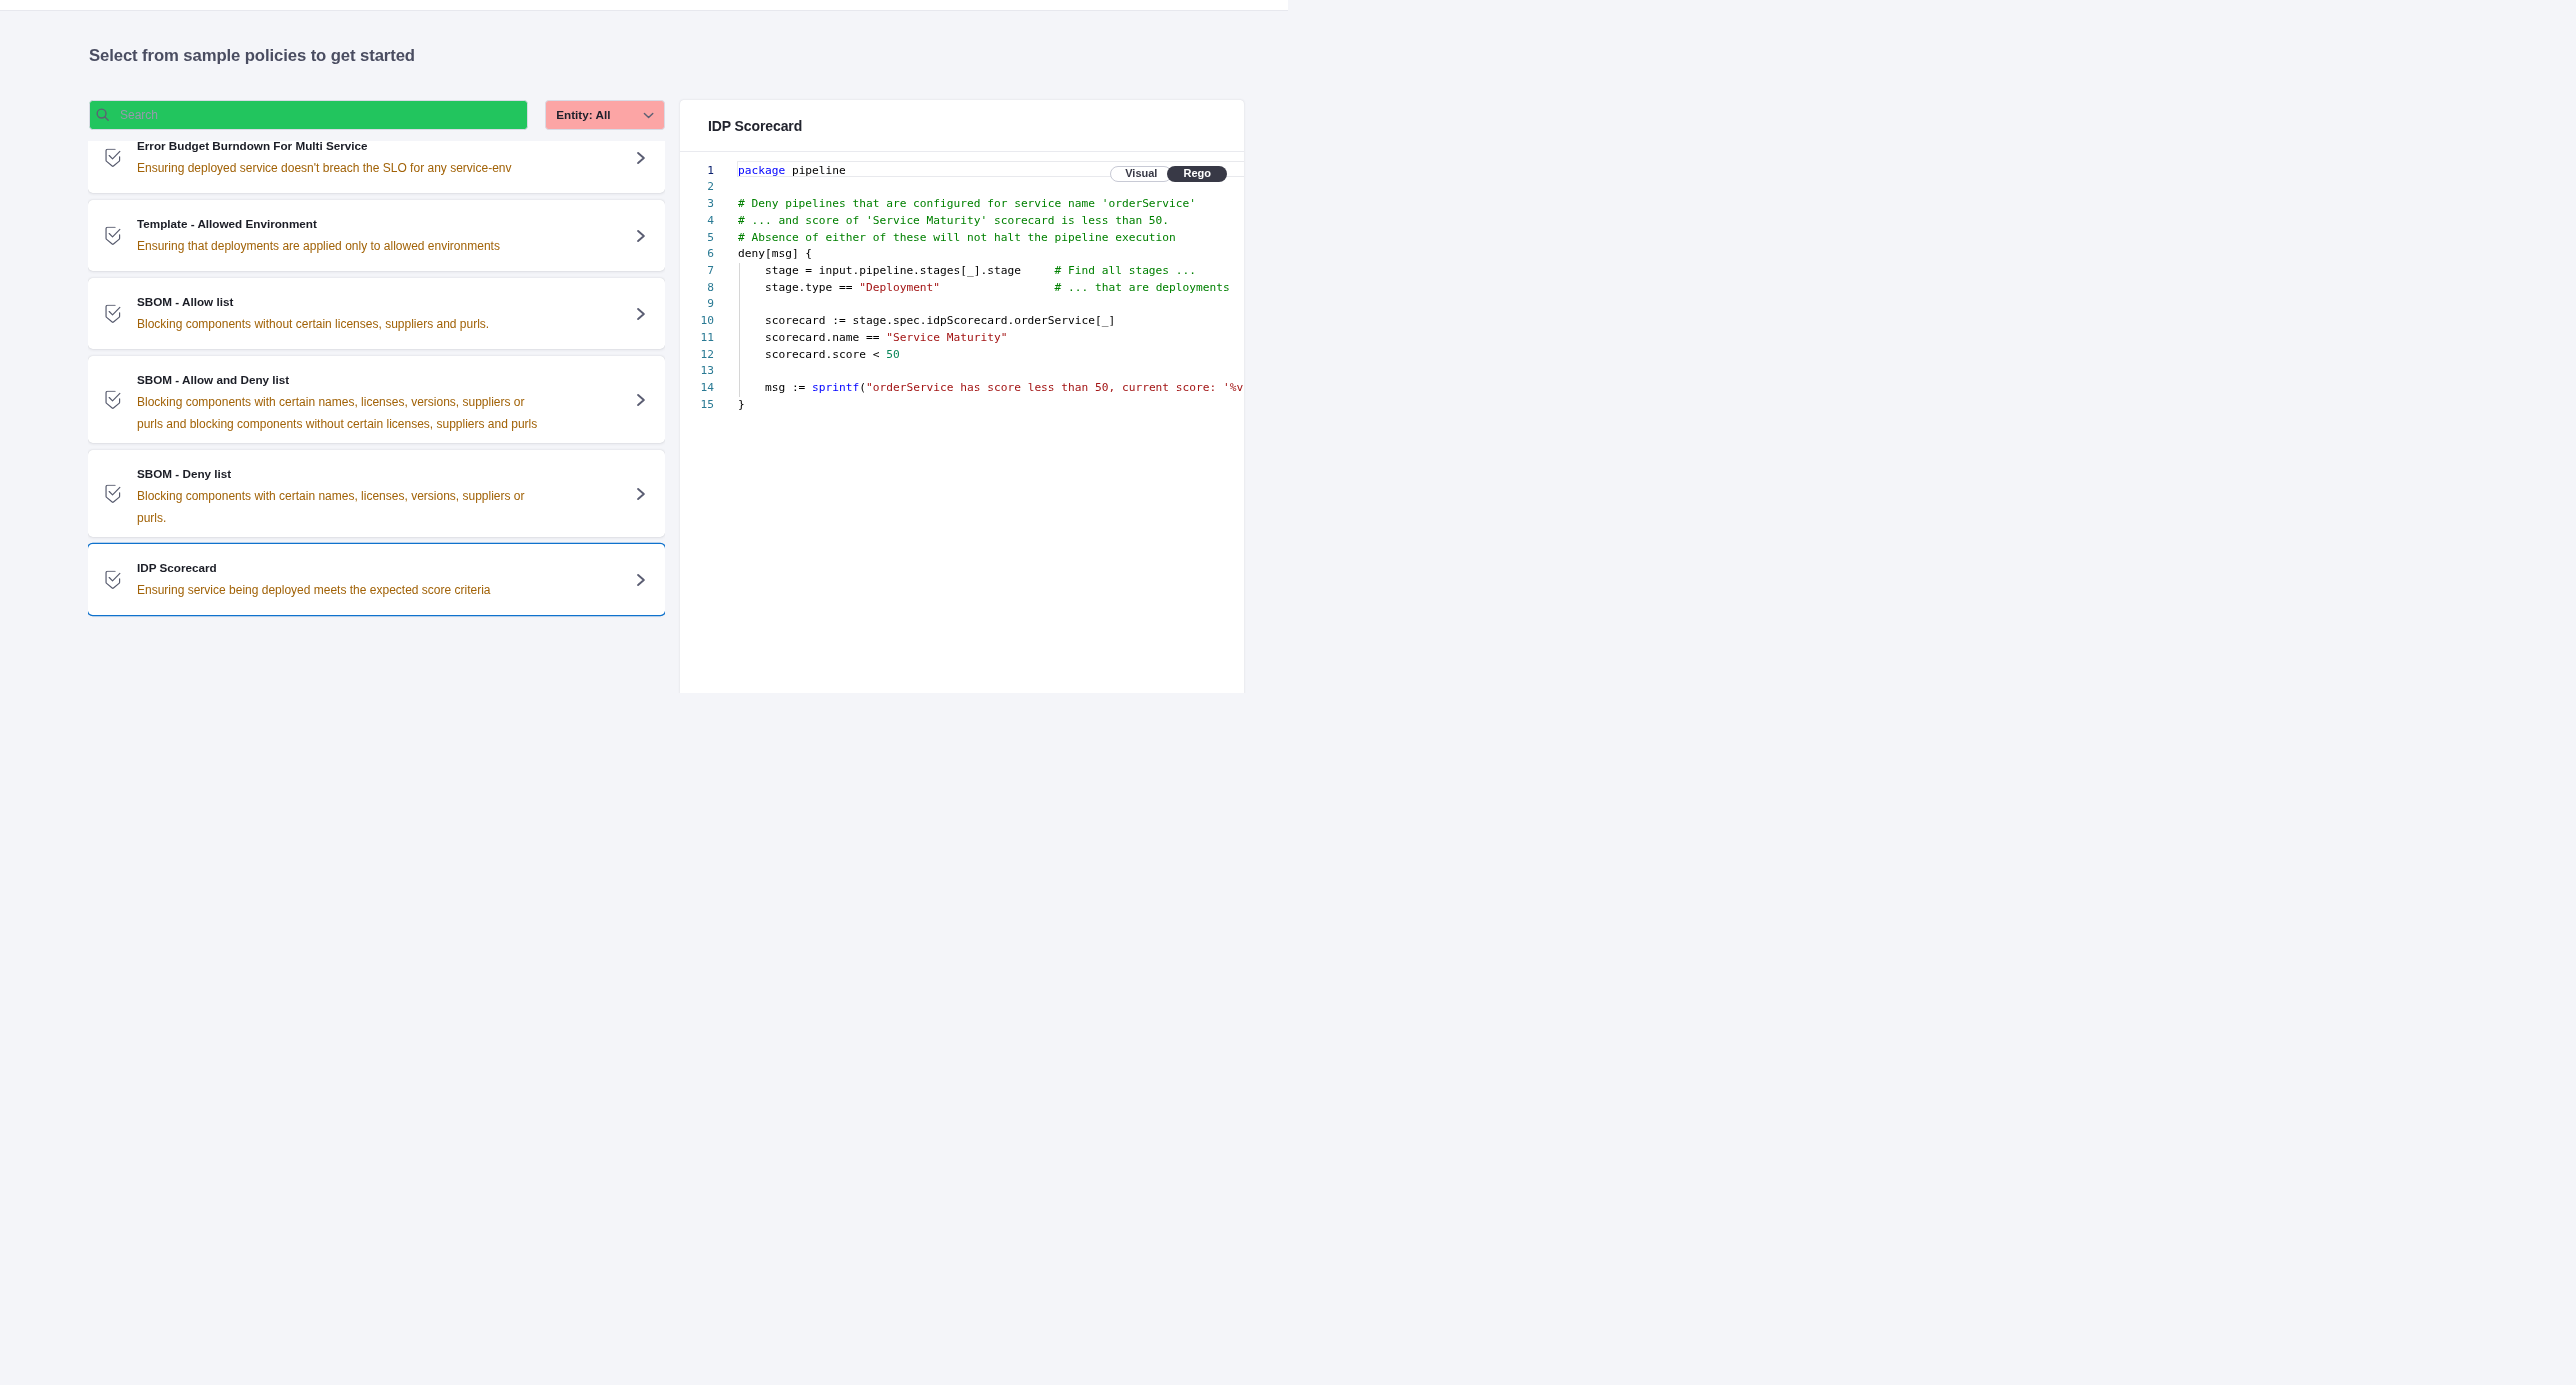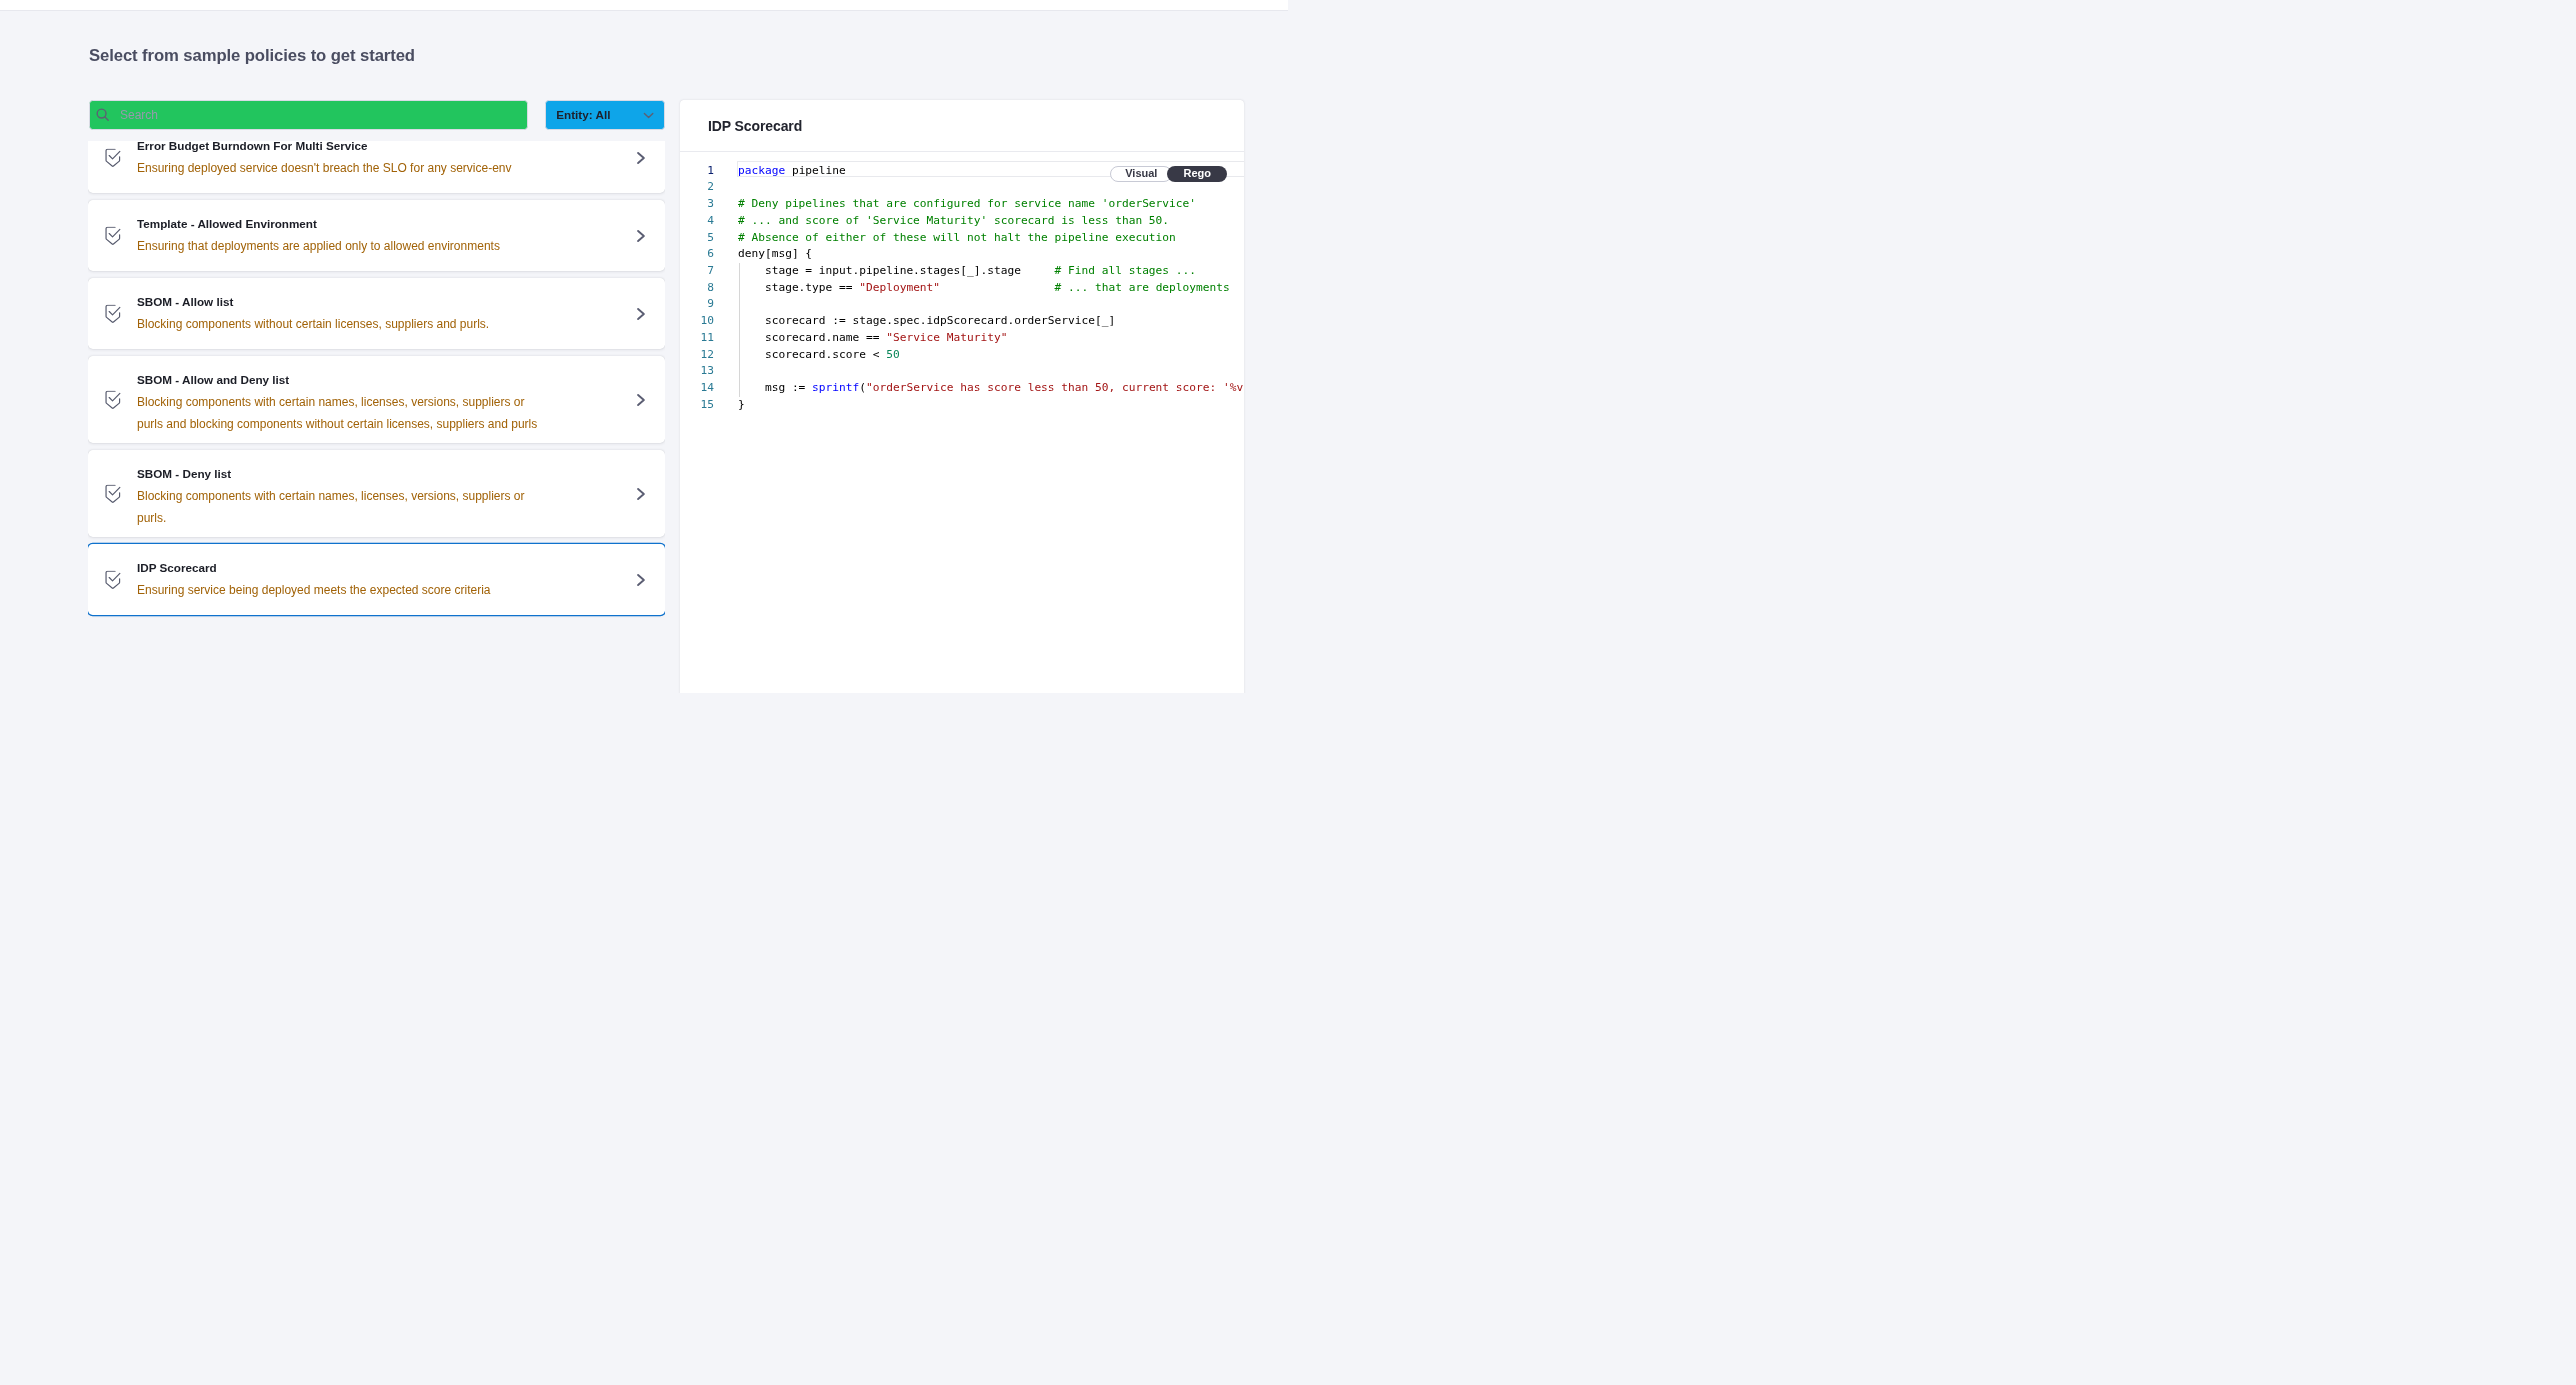--- a/index.html
+++ b/index.html
@@ -28,21 +28,21 @@
   .search-box .mag { position: absolute; left: 5.1px; top: 6px; }
   .search-input {
     position: absolute; left: 28px; top: 0; width: 397px; height: 27px;
     border: 0; outline: 0; background: transparent;
     font-family: "Liberation Sans", sans-serif;
     font-size: 12px; color: #1b1d26;
   }
   .search-input::placeholder { color: #959aac; opacity: 1; }
   .entity-select {
     position: absolute; left: 545px; top: 100px; width: 120px; height: 29.5px;
-    background: #0ea5e9; border: 0.9px solid #d9dbe5; border-radius: 3.7px;
+    background: #fca5a5; border: 0.9px solid #d9dbe5; border-radius: 3.7px;
     cursor: pointer;
   }
   .entity-label {
     position: absolute; left: 10.3px; top: 7px;
     font-size: 11.7px; font-weight: 600; color: #1e202b; white-space: nowrap;
   }
   .entity-select .chev { position: absolute; right: 10.3px; top: 11.2px; }
   
   .list-viewport {
     position: absolute; left: 88px; top: 141px; width: 577px; height: 552px;

